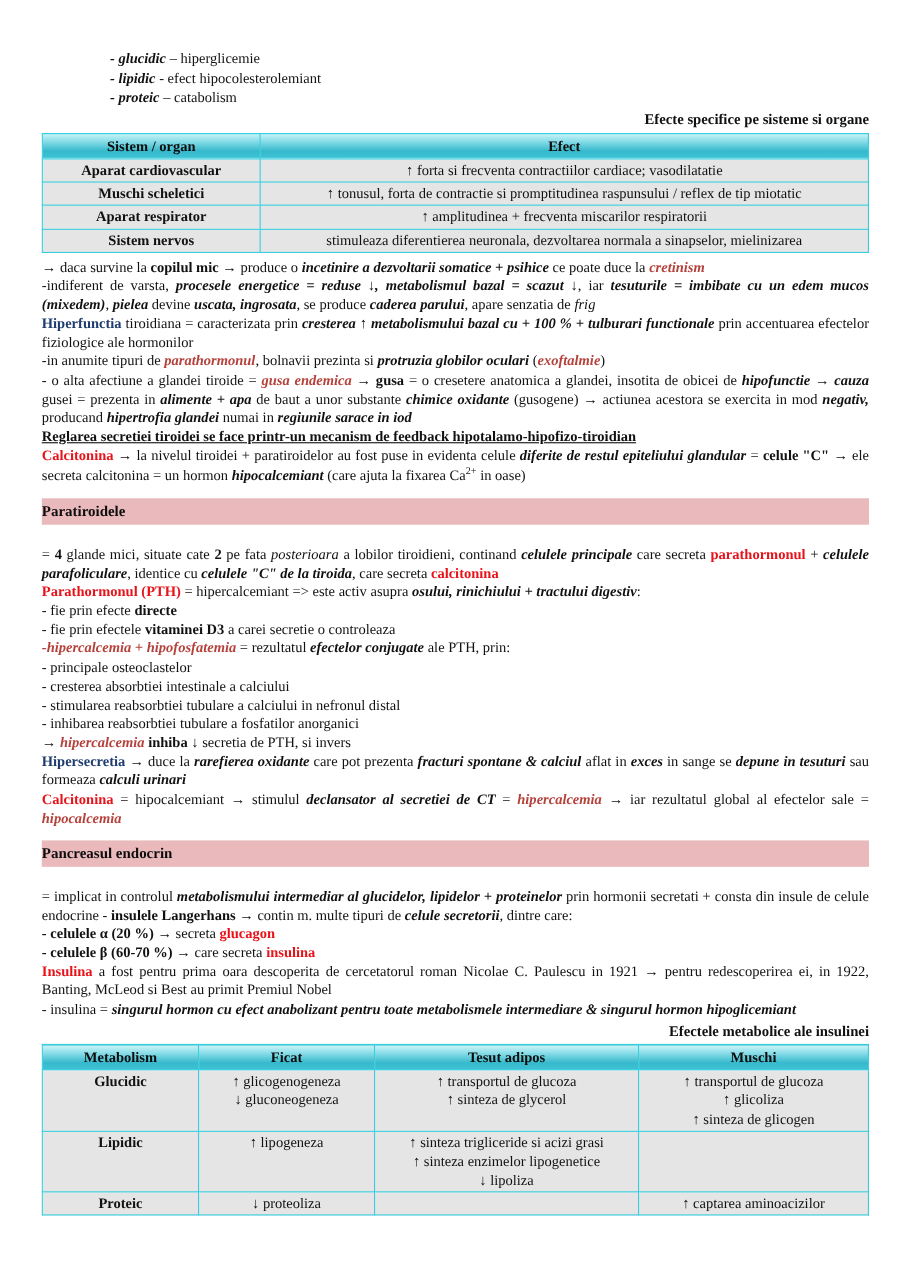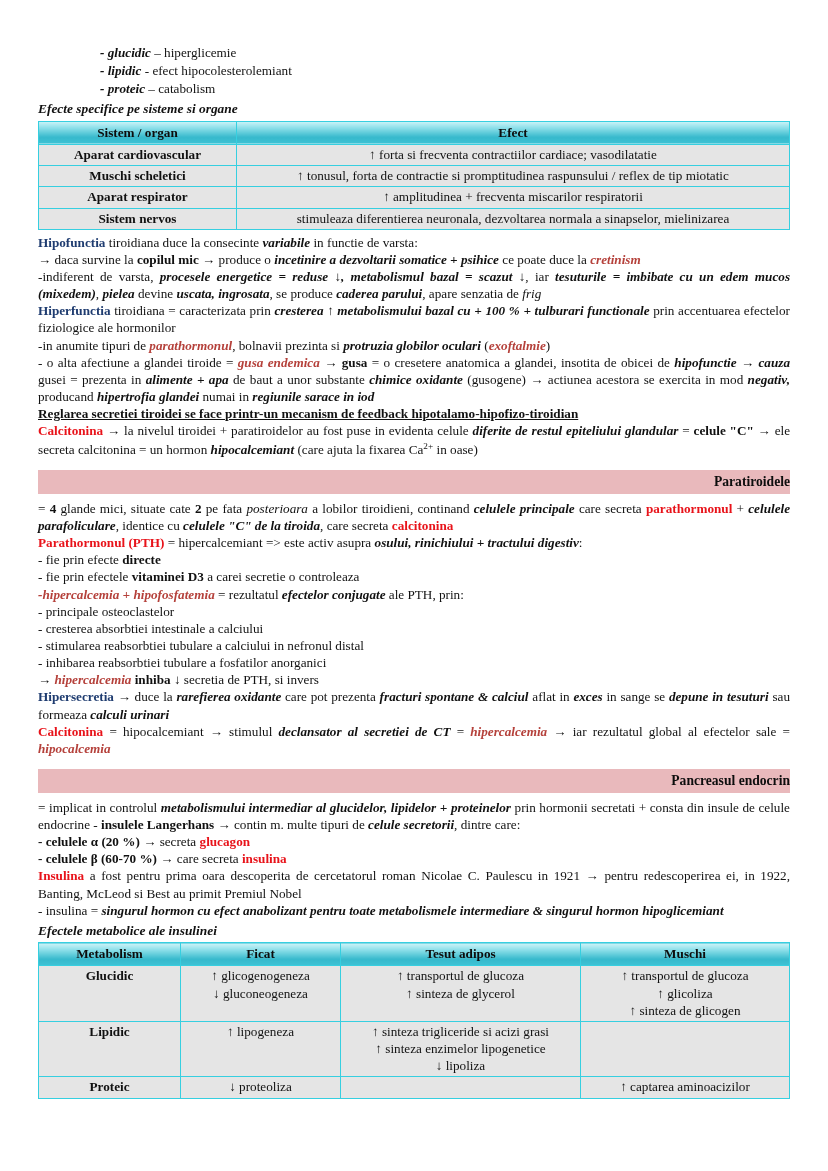--- a/index.html
+++ b/index.html
@@ -25,23 +25,22 @@
   .blue{ color: #1f3c70; font-weight: bold; }
   .u   { text-decoration: underline; }
   .sup { font-size: 0.70em; vertical-align: super; }
 
   
   .bullets { margin-left: 62px; }
   .bullets div { margin-bottom: 1px; }
 
   
   .caption {
-    text-align: left;
+    text-align: right;
     font-weight: bold;
-    font-style: italic;
     font-size: 13.4px;
     margin: 3px 0 3px 0;
   }
 
   
   table.cy {
     width: 100%;
     border-collapse: collapse;
     background: #ffffff;
     table-layout: fixed;
@@ -74,25 +73,25 @@
 
   
   .para { margin-top: 4px; }
   .para p { margin: 0; }
   .para p.j { text-align: justify; text-justify: inter-word; }
   .indent2 { margin-left: 78px; }
 
   
   .band {
     background: #e9b9bc;
-    text-align: right;
+    text-align: left;
     font-weight: bold;
     font-size: 13.6px;
     padding: 3px 0 3px 0;
-    margin: 12px 0 6px 0;
+    margin: 12px 0 18px 0;
     color: #0d0d0d;
   }
 </style>
 </head>
 <body>
 
 <div class="page">
 
   <div class="bullets">
     <div>
@@ -134,21 +133,20 @@
       </tr>
       <tr>
         <td class="nm">Sistem nervos</td>
         <td>stimuleaza diferentierea neuronala, dezvoltarea normala a sinapselor,  mielinizarea</td>
       </tr>
     </tbody>
   </table>
 
   <div class="para">
 
-    <p class="j"><span class="blue">Hipofunctia</span><span> tiroidiana duce la consecinte </span><span class="bi">variabile</span><span> in functie de varsta:</span></p>
 
     <p class="j"><span>→ daca survine la </span><span class="b">copilul mic</span><span> → produce o </span><span class="bi">incetinire a dezvoltarii somatice + psihice</span><span> ce poate duce la </span><span class="redi">cretinism</span></p>
 
 
     <p class="j"><span>-indiferent de varsta, </span><span class="bi">procesele energetice = reduse ↓, metabolismul bazal = scazut ↓</span><span>, iar </span><span class="bi">tesuturile = imbibate cu un edem mucos (mixedem)</span><span>, </span><span class="bi">pielea</span><span> devine </span><span class="bi">uscata, ingrosata</span><span>, se produce </span><span class="bi">caderea parului</span><span>, apare senzatia de </span><span class="i">frig</span></p>
 
     <p class="j"><span class="blue">Hiperfunctia</span><span> tiroidiana = caracterizata prin </span><span class="bi">cresterea ↑ metabolismului bazal cu + 100 % + tulburari functionale</span><span> prin accentuarea efectelor fiziologice ale hormonilor</span></p>
 
     <p class="j"><span>-in anumite tipuri de </span><span class="redi">parathormonul</span><span>, bolnavii prezinta si </span><span class="bi">protruzia globilor oculari</span><span> (</span><span class="redi">exoftalmie</span><span>)</span></p>
 

